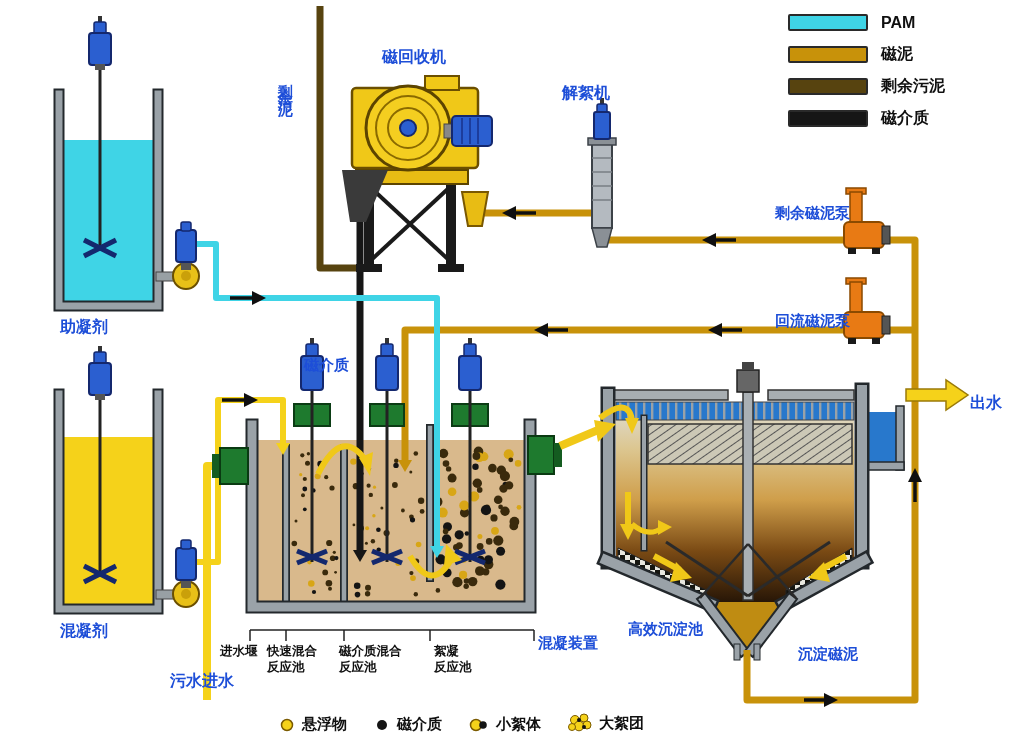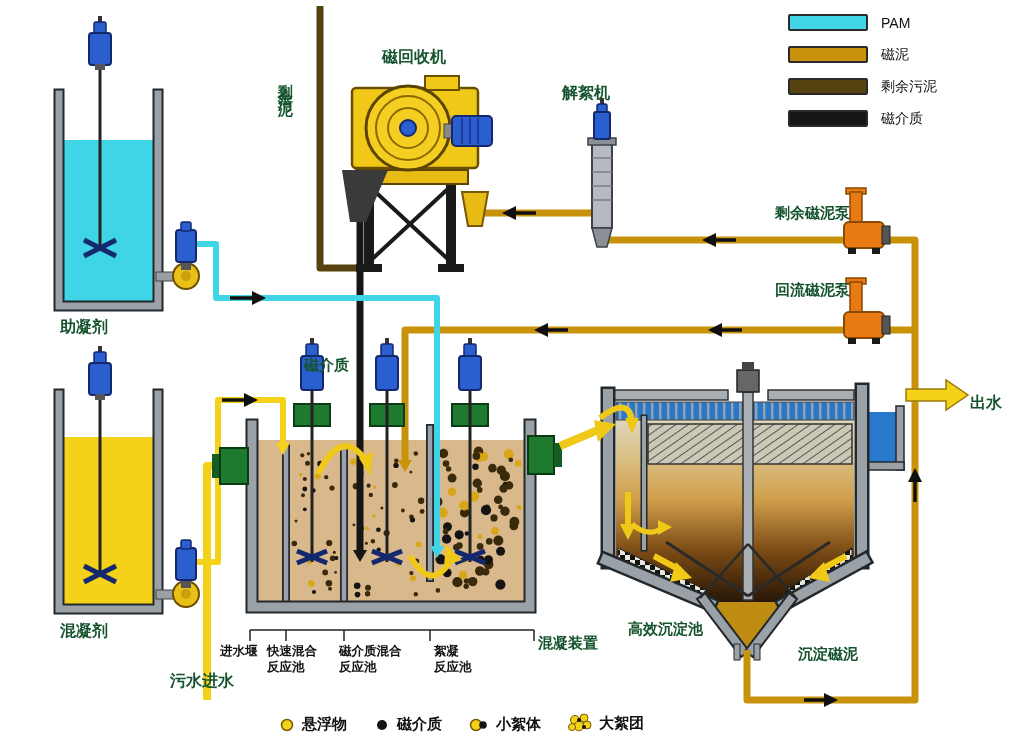--- a/index.html
+++ b/index.html
@@ -1,27 +1,27 @@
 <!DOCTYPE html>
 <html><head>
 <meta charset="utf-8">
 <style>
   *{box-sizing:border-box}
   body{margin:0;background:#fff;font-family:"Liberation Sans","DejaVu Sans",sans-serif}
   #stage{position:relative;width:1015px;height:743px;background:#fff;overflow:hidden}
   #gfx{position:absolute;left:0;top:0}
-  .lbl{position:absolute;color:#14532d;font-size:16px;font-weight:700;white-space:nowrap;line-height:1.15}
+  .lbl{position:absolute;color:#1d4ed8;font-size:16px;font-weight:700;white-space:nowrap;line-height:1.15}
   .lbl.small{font-size:15px}
   .basin{position:absolute;width:96px;text-align:left;font-size:12.5px;font-weight:700;color:#101010;line-height:1.25}
   .basin span{display:block}
   .vert{writing-mode:vertical-rl;text-orientation:upright;letter-spacing:6px;font-size:15px}
   #legend{position:absolute;left:788px;top:12px}
   .leg-row{display:flex;align-items:center;gap:13px;margin-bottom:11px;height:21px}
   .leg-bar{width:80px;height:17px;border:2px solid #2a2a2a;border-radius:2px}
-  .leg-label{font-size:14px;font-weight:400;color:#101010}
+  .leg-label{font-size:16px;font-weight:700;color:#101010}
   #bottom-legend{position:absolute;left:278px;top:712px;display:flex;align-items:flex-end;gap:26px}
   .bl-item{display:flex;align-items:center;gap:6px;font-size:15px;font-weight:700;color:#101010}
   .pipe{fill:none;stroke-linejoin:round}
   .wallB{stroke:#23282c;fill:none;stroke-linecap:square}
   .wallG{stroke:#9aa2a8;fill:none;stroke-linecap:square}
   .arr{stroke:#101010;stroke-width:3.5}
   .arrh{fill:#101010}
   .yarr{stroke:#f0c818;fill:none}
   .yarrh{fill:#f0c818}
 </style>
@@ -427,21 +427,21 @@
     <line x1="915" y1="502" x2="915" y2="482" class="arr"></line>
         <polygon points="908,482 922,482 915,468" class="arrh"></polygon>
   </g>
 
   <polygon points="906,389 946,389 946,380 968,395 946,410 946,401 906,401" fill="#f5d21a" stroke="#9a7a08" stroke-width="1.5"></polygon>
 </svg>
 
 <div class="lbl" style="left:382px;top:48px">磁回收机</div>
 <div class="lbl" style="left:562px;top:84px">解絮机</div>
 <div class="lbl small" style="left:775px;top:204px">剩余磁泥泵</div>
-<div class="lbl small" style="left:775px;top:281px">回流磁泥泵</div>
+<div class="lbl small" style="left:775px;top:312px">回流磁泥泵</div>
 <div class="lbl" style="left:970px;top:394px">出水</div>
 <div class="lbl" style="left:60px;top:318px">助凝剂</div>
 <div class="lbl" style="left:60px;top:622px">混凝剂</div>
 <div class="lbl" style="left:170px;top:672px">污水进水</div>
 <div class="lbl small" style="left:304px;top:356px">磁介质</div>
 <div class="lbl small vert" style="left:277px;top:72px">剩余污泥</div>
 <div class="lbl small" style="left:628px;top:620px">高效沉淀池</div>
 <div class="lbl small" style="left:798px;top:645px">沉淀磁泥</div>
 <div class="lbl small" style="left:538px;top:634px">混凝装置</div>
 

